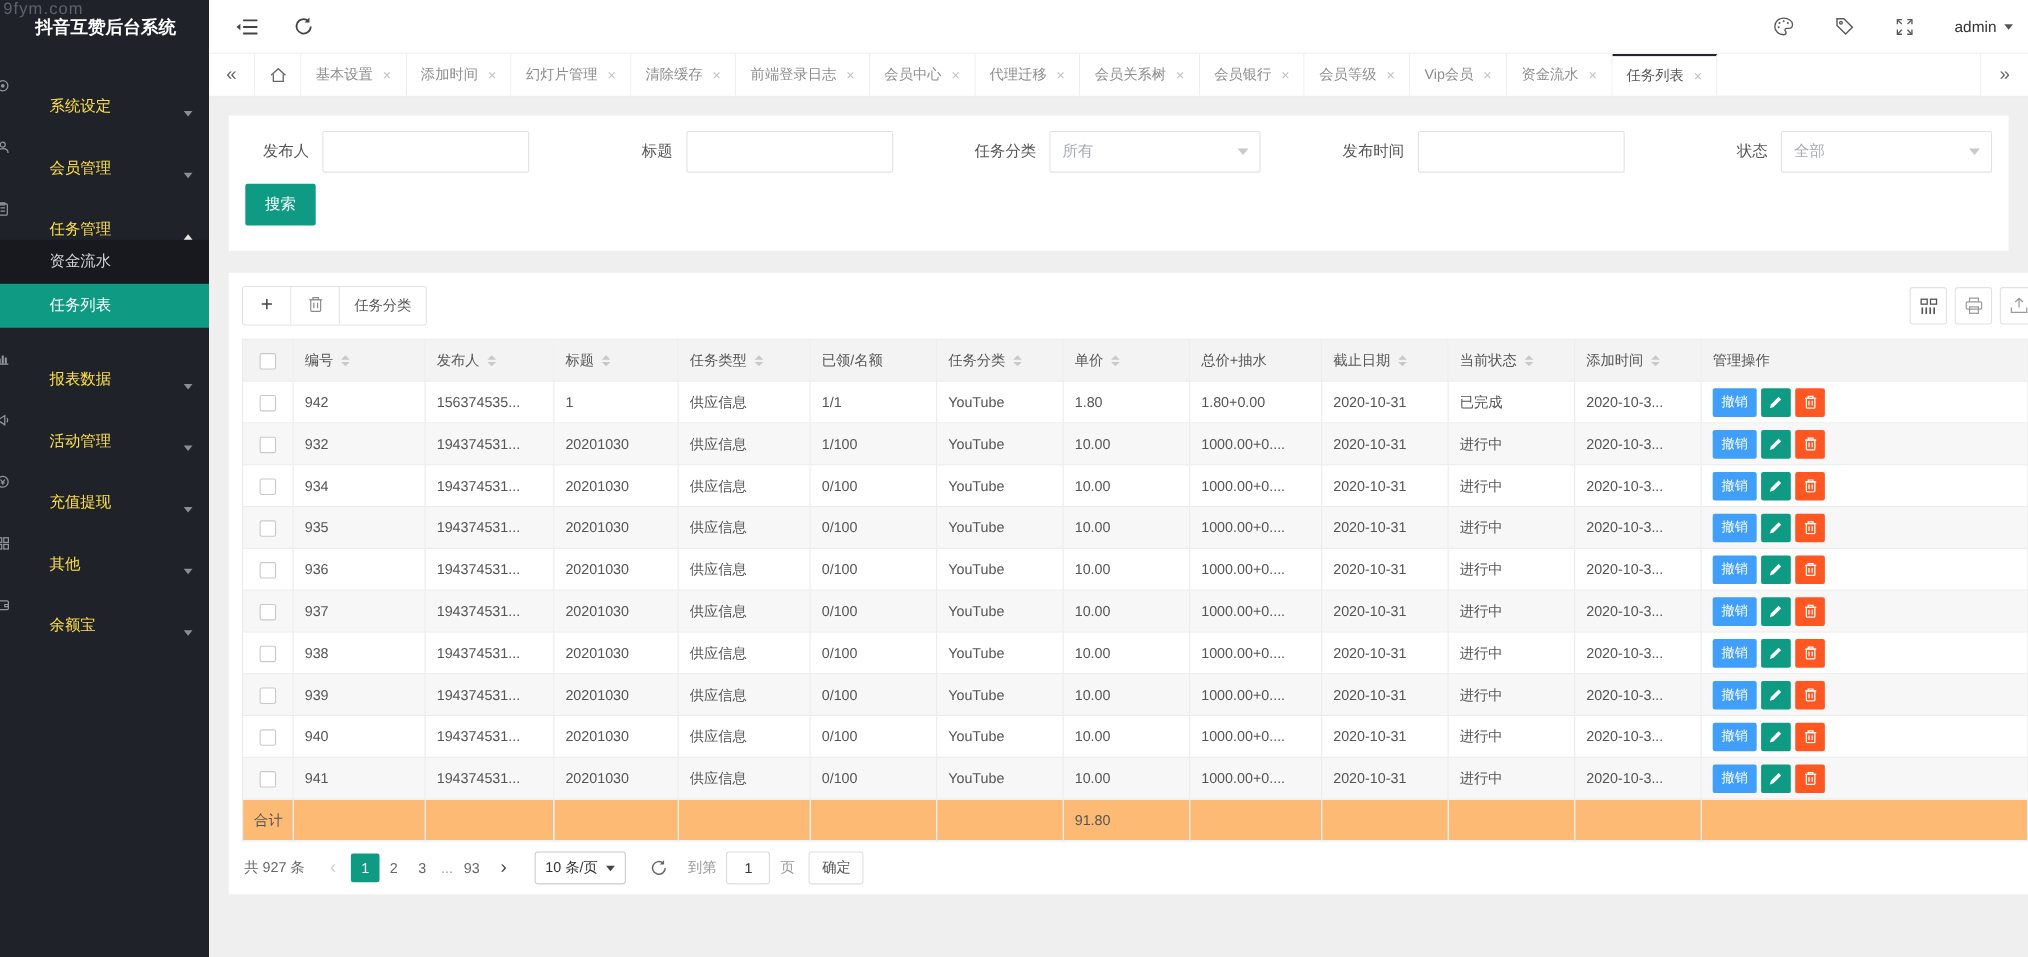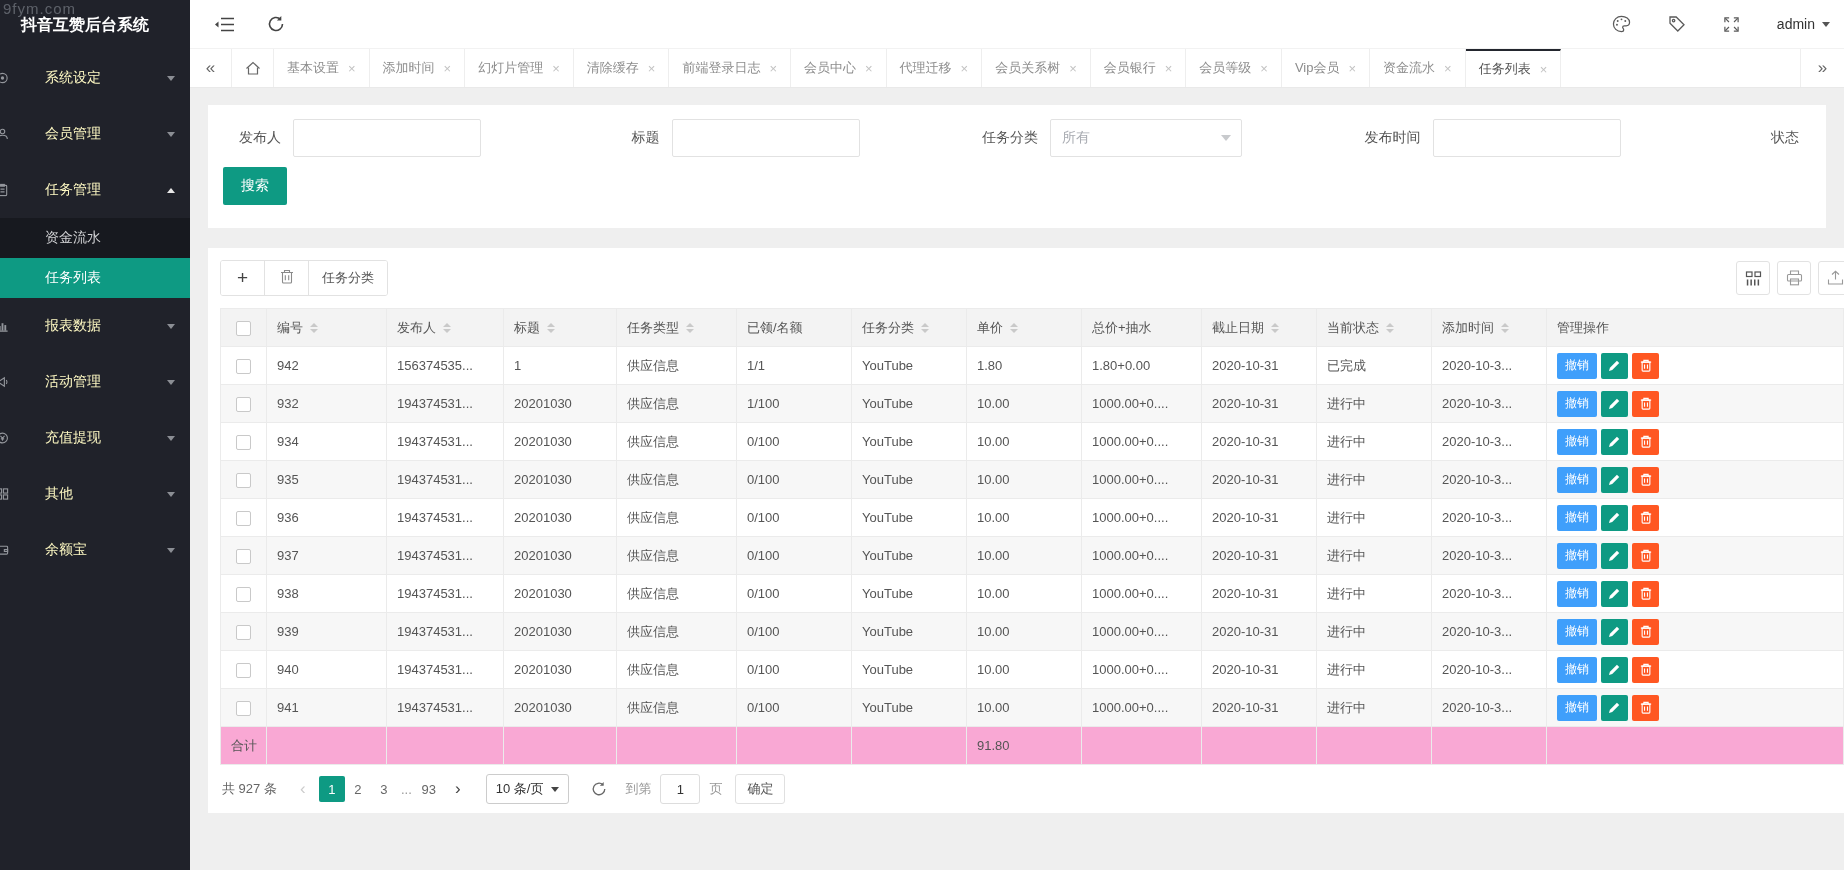--- a/index.html
+++ b/index.html
@@ -2,22 +2,22 @@
 <html><head>
 <meta charset="utf-8">
 <style>
 *{box-sizing:border-box;margin:0;padding:0}
 html,body{width:1844px;height:870px;overflow:hidden}
 body{font-family:"Liberation Sans","DejaVu Sans",sans-serif;background:#efefef;font-size:14px;color:#555}
 .app{display:flex;width:1844px;height:870px}
 
 .sidebar{width:190px;flex:0 0 190px;background:#20222a;position:relative;overflow:hidden}
 .watermark{position:absolute;top:0;left:3px;font-size:15px;color:#9aa0a8;opacity:.5;letter-spacing:1px;z-index:5}
-.logo{height:50px;display:flex;align-items:center;padding-left:21px;color:#fff;font-size:16px;font-weight:bold}
-.menu-item{height:56px;display:flex;align-items:center;padding:0 15px 0 0;color:#fef9c3;font-size:14px;cursor:pointer;position:relative}
+.logo{height:50px;display:flex;align-items:center;padding-left:32px;color:#fff;font-size:16px;font-weight:bold}
+.menu-item{height:56px;display:flex;align-items:flex-end;padding:0 15px 0 0;color:#fde047;font-size:14px;cursor:pointer;position:relative}
 .mi-icon{position:absolute;left:-4px;top:50%;transform:translateY(-50%);display:flex;opacity:.85}
 .mi-label{margin-left:45px;flex:1}
 .caret-down{width:0;height:0;border-left:4.5px solid transparent;border-right:4.5px solid transparent;border-top:5px solid #8b8e94}
 .caret-up{width:0;height:0;border-left:4.5px solid transparent;border-right:4.5px solid transparent;border-bottom:5px solid #e8e8e8}
 .submenu{background:#17191f}
 .submenu-item{height:40px;display:flex;align-items:center;padding-left:45px;color:#d2d3d5;font-size:14px;cursor:pointer}
 .submenu-item.active{background:#0e9a83;color:#fff}
 
 .main{flex:1;display:flex;flex-direction:column;min-width:0}
 .topbar{height:48px;flex:0 0 48px;background:#fff;display:flex;align-items:center}
@@ -51,21 +51,21 @@
 .g-btn{height:34px;min-width:44px;padding:0 13px;background:#fff;border:none;border-right:1px solid #e2e2e2;display:flex;align-items:center;justify-content:center;font-size:13px;color:#555;cursor:pointer;font-family:inherit}
 .btn-group .g-btn:last-child{border-right:none}
 .g-btn.plus{font-size:19px;color:#444}
 .right-icons{margin-left:auto;display:flex;gap:7px;margin-right:-8px}
 .icon-btn{width:34px;height:34px;border:1px solid #e2e2e2;border-radius:3px;background:#fff;display:flex;align-items:center;justify-content:center;cursor:pointer}
 table.grid{width:100%;border-collapse:collapse;table-layout:fixed;font-size:13px;color:#555}
 .grid th{background:#f3f3f3;font-weight:normal;text-align:right}
 .grid th,.grid td{height:38px;padding:0 10px;border:1px solid #ebebeb;overflow:hidden;white-space:nowrap}
 .grid th:first-child,.grid td:first-child{text-align:center;padding:0}
 .grid tbody tr:nth-child(even){background:#f7f7f7}
-.grid tr.summary td{background:#f9a8d4}
+.grid tr.summary td{background:#fdba74}
 .grid tr.summary td:first-child{text-align:left;padding:0 10px}
 .th-inner{display:flex;align-items:center;gap:7px}
 .sort{display:inline-flex;flex-direction:column;gap:2px}
 .sort i{width:0;height:0;border-left:4px solid transparent;border-right:4px solid transparent;display:block}
 .sort .up{border-bottom:4px solid #c9c9c9}
 .sort .dn{border-top:4px solid #c9c9c9}
 .cbx{width:15px;height:15px;border:1px solid #c9c9c9;border-radius:2px;background:#fff;display:inline-block;vertical-align:middle;cursor:pointer}
 .acts{display:flex;gap:4px;align-items:center}
 .a-btn{height:26px;border:none;border-radius:2px;display:flex;align-items:center;justify-content:center;cursor:pointer;font-family:inherit}
 .a-revoke{background:#3f9ffb;color:#fff;font-size:12px;padding:0 8px}
@@ -325,20 +325,24 @@
                 <span>所有</span>
                 <span class="caret"></span>
               </div>
             </div>
             <div class="field">
               <span class="flabel">发布时间</span>
               <input class="tinput" style="">
             </div>
             <div class="field">
               <span class="flabel">状态</span>
+              <div class="tselect">
+                <span>全部</span>
+                <span class="caret"></span>
+              </div>
             </div>
           </div>
         <button class="search-btn">搜索</button>
       </div>
 
       <div class="table-card">
         <div class="toolbar">
           <div class="btn-group">
             <button class="g-btn plus">+</button>
             <button class="g-btn">

